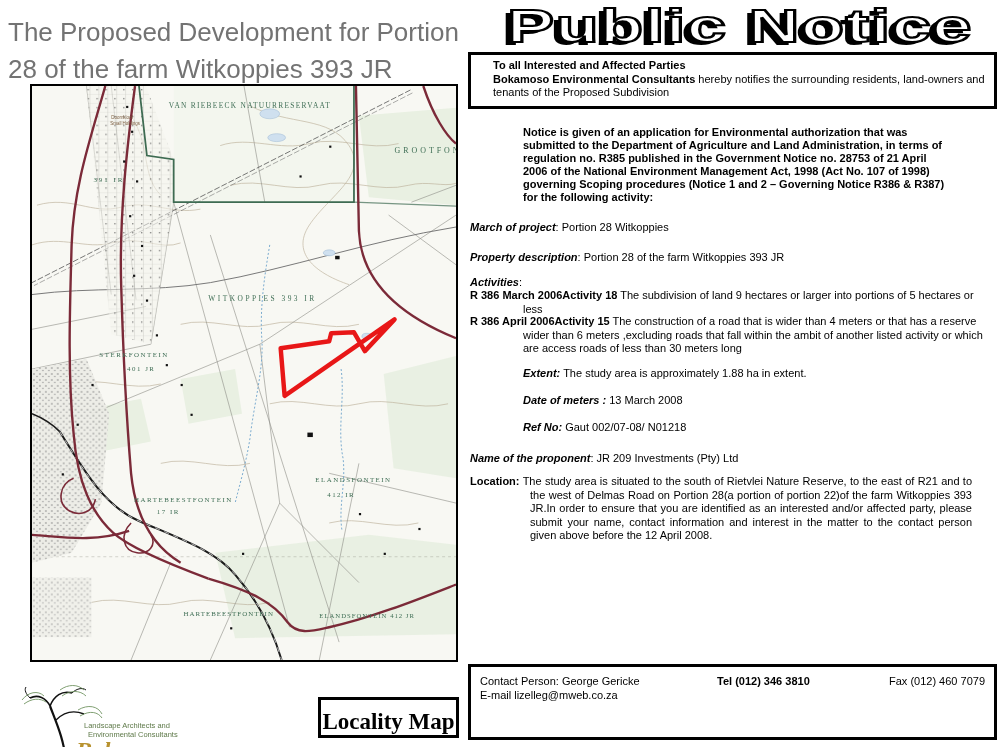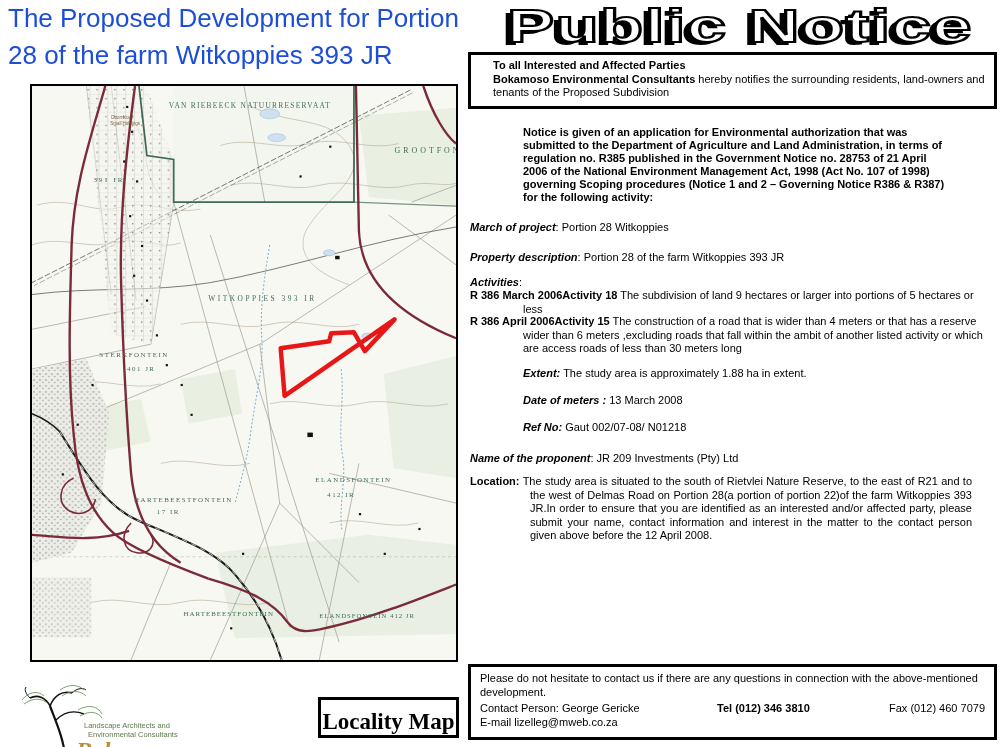--- a/index.html
+++ b/index.html
@@ -1,21 +1,21 @@
 <!DOCTYPE html>
 <html><head>
 <meta charset="utf-8">
 <style>
   html,body{margin:0;padding:0;background:#fff;}
   #page{position:relative;width:1000px;height:747px;background:#fff;overflow:hidden;
         font-family:"Liberation Sans",sans-serif;color:#000;}
 
   
-  .doc-title{position:absolute;left:8px;top:0;width:460px;
-             font-size:26px;line-height:37px;font-weight:400;color:#1d4ed8;}
+  .doc-title{position:absolute;left:8px;top:14px;width:460px;
+             font-size:26px;line-height:37px;font-weight:400;color:#737373;}
   .map-frame{position:absolute;left:30px;top:84px;width:428px;height:578px;
              border:2px solid #000;box-sizing:border-box;background:#22c55e;overflow:hidden;}
   .map-frame svg{display:block;width:100%;height:100%;}
   .locality-box{position:absolute;left:318px;top:697px;width:141px;height:41px;
                 border:3px solid #000;box-sizing:border-box;display:flex;align-items:flex-end;
                 justify-content:center;font-family:"Liberation Serif",serif;
                 font-weight:bold;font-size:23px;}
   .logo{position:absolute;left:4px;top:684px;width:230px;height:80px;}
 
   
@@ -267,21 +267,20 @@
 
   <div class="fld f-date"><span class="lbl-bi">Date of meters :</span><span> 13 March 2008</span></div>
 
   <div class="fld f-ref"><span class="lbl-bi">Ref No:</span><span> Gaut 002/07-08/ N01218</span></div>
 
   <div class="fld f-proponent"><span class="lbl-bi">Name of the proponent</span><span>: JR 209 Investments (Pty) Ltd</span></div>
 
   <div class="fld f-location"><span class="lbl-b">Location:</span><span> The study area is situated to the south of Rietvlei Nature Reserve, to the east of R21 and to the west of Delmas Road on Portion 28(a portion of portion 22)of the farm Witkoppies 393 JR.In order to ensure that you are identified as an interested and/or affected party, please submit your name, contact information and interest in the matter to the contact person given above before the 12 April 2008.</span></div>
 
   <div class="box2">
-    <div>Please do not hesitate to contact us if there are any questions in connection  with the above-mentioned development.</div>
     <div class="crow">
       <span>Contact Person: George Gericke</span>
       <span class="tel">Tel (012) 346 3810</span>
       <span class="fax">Fax (012) 460 7079</span>
     </div>
     <div>E-mail lizelleg@mweb.co.za</div>
   </div>
 
 </div>
 

